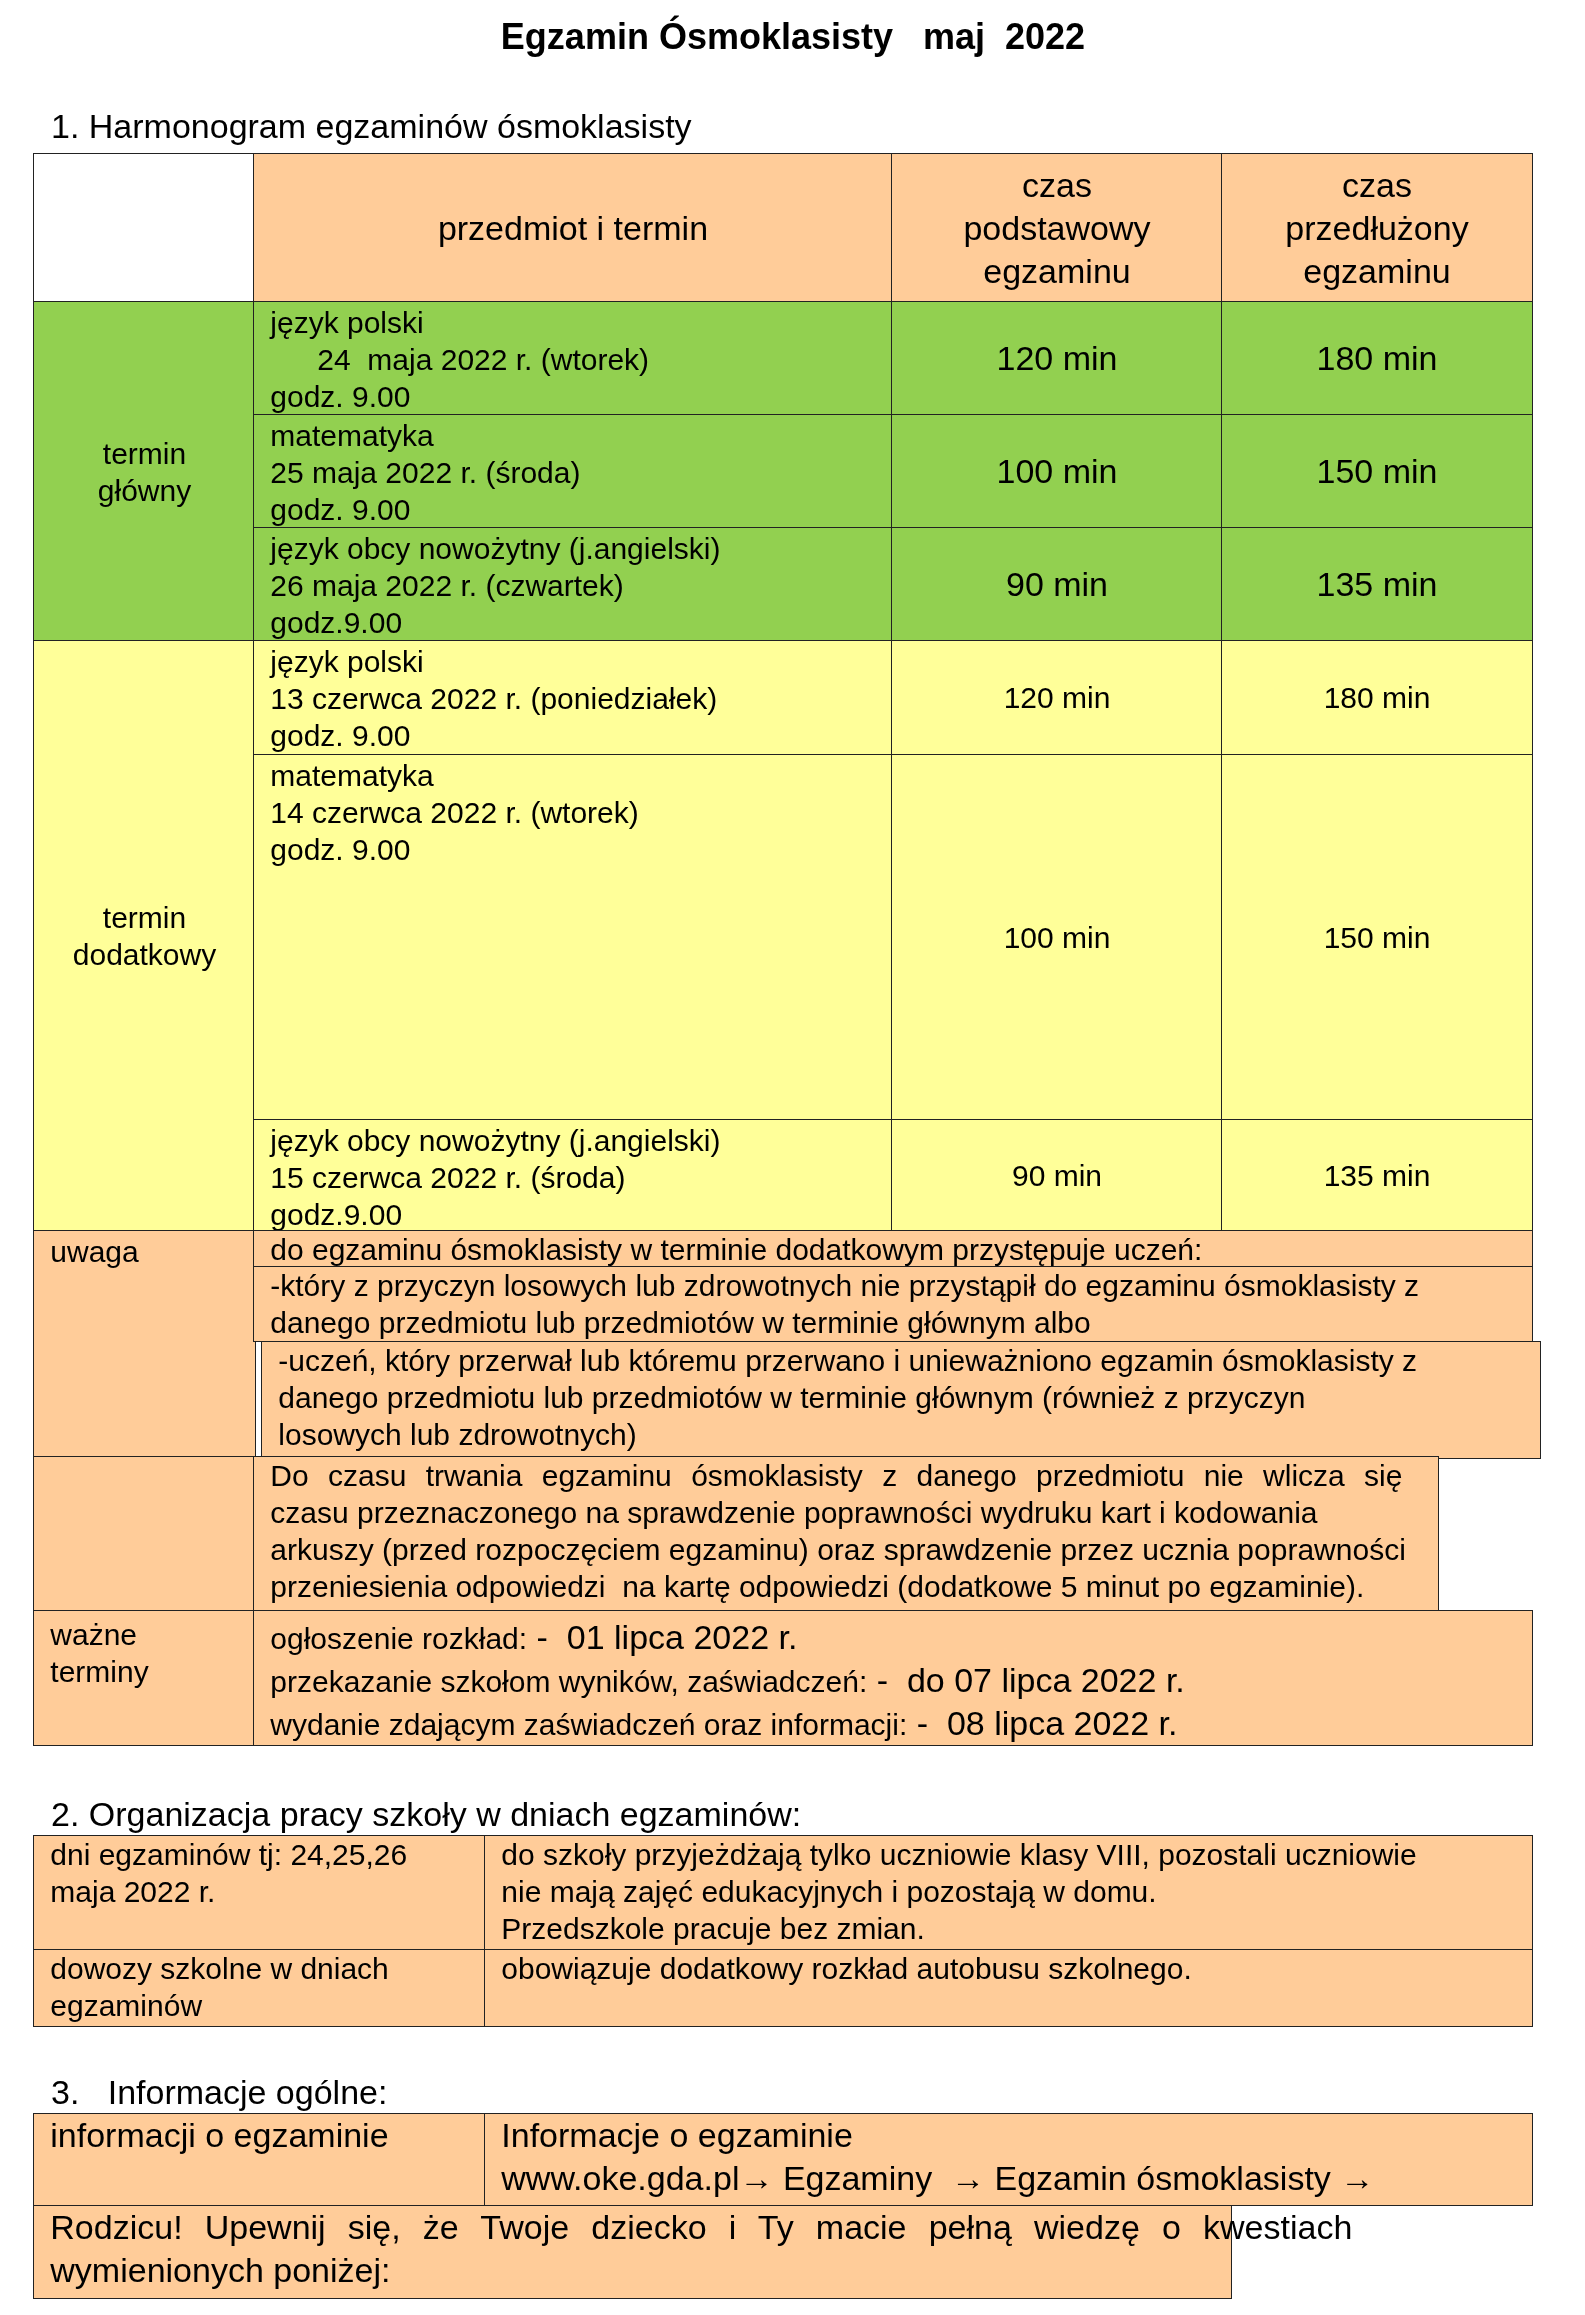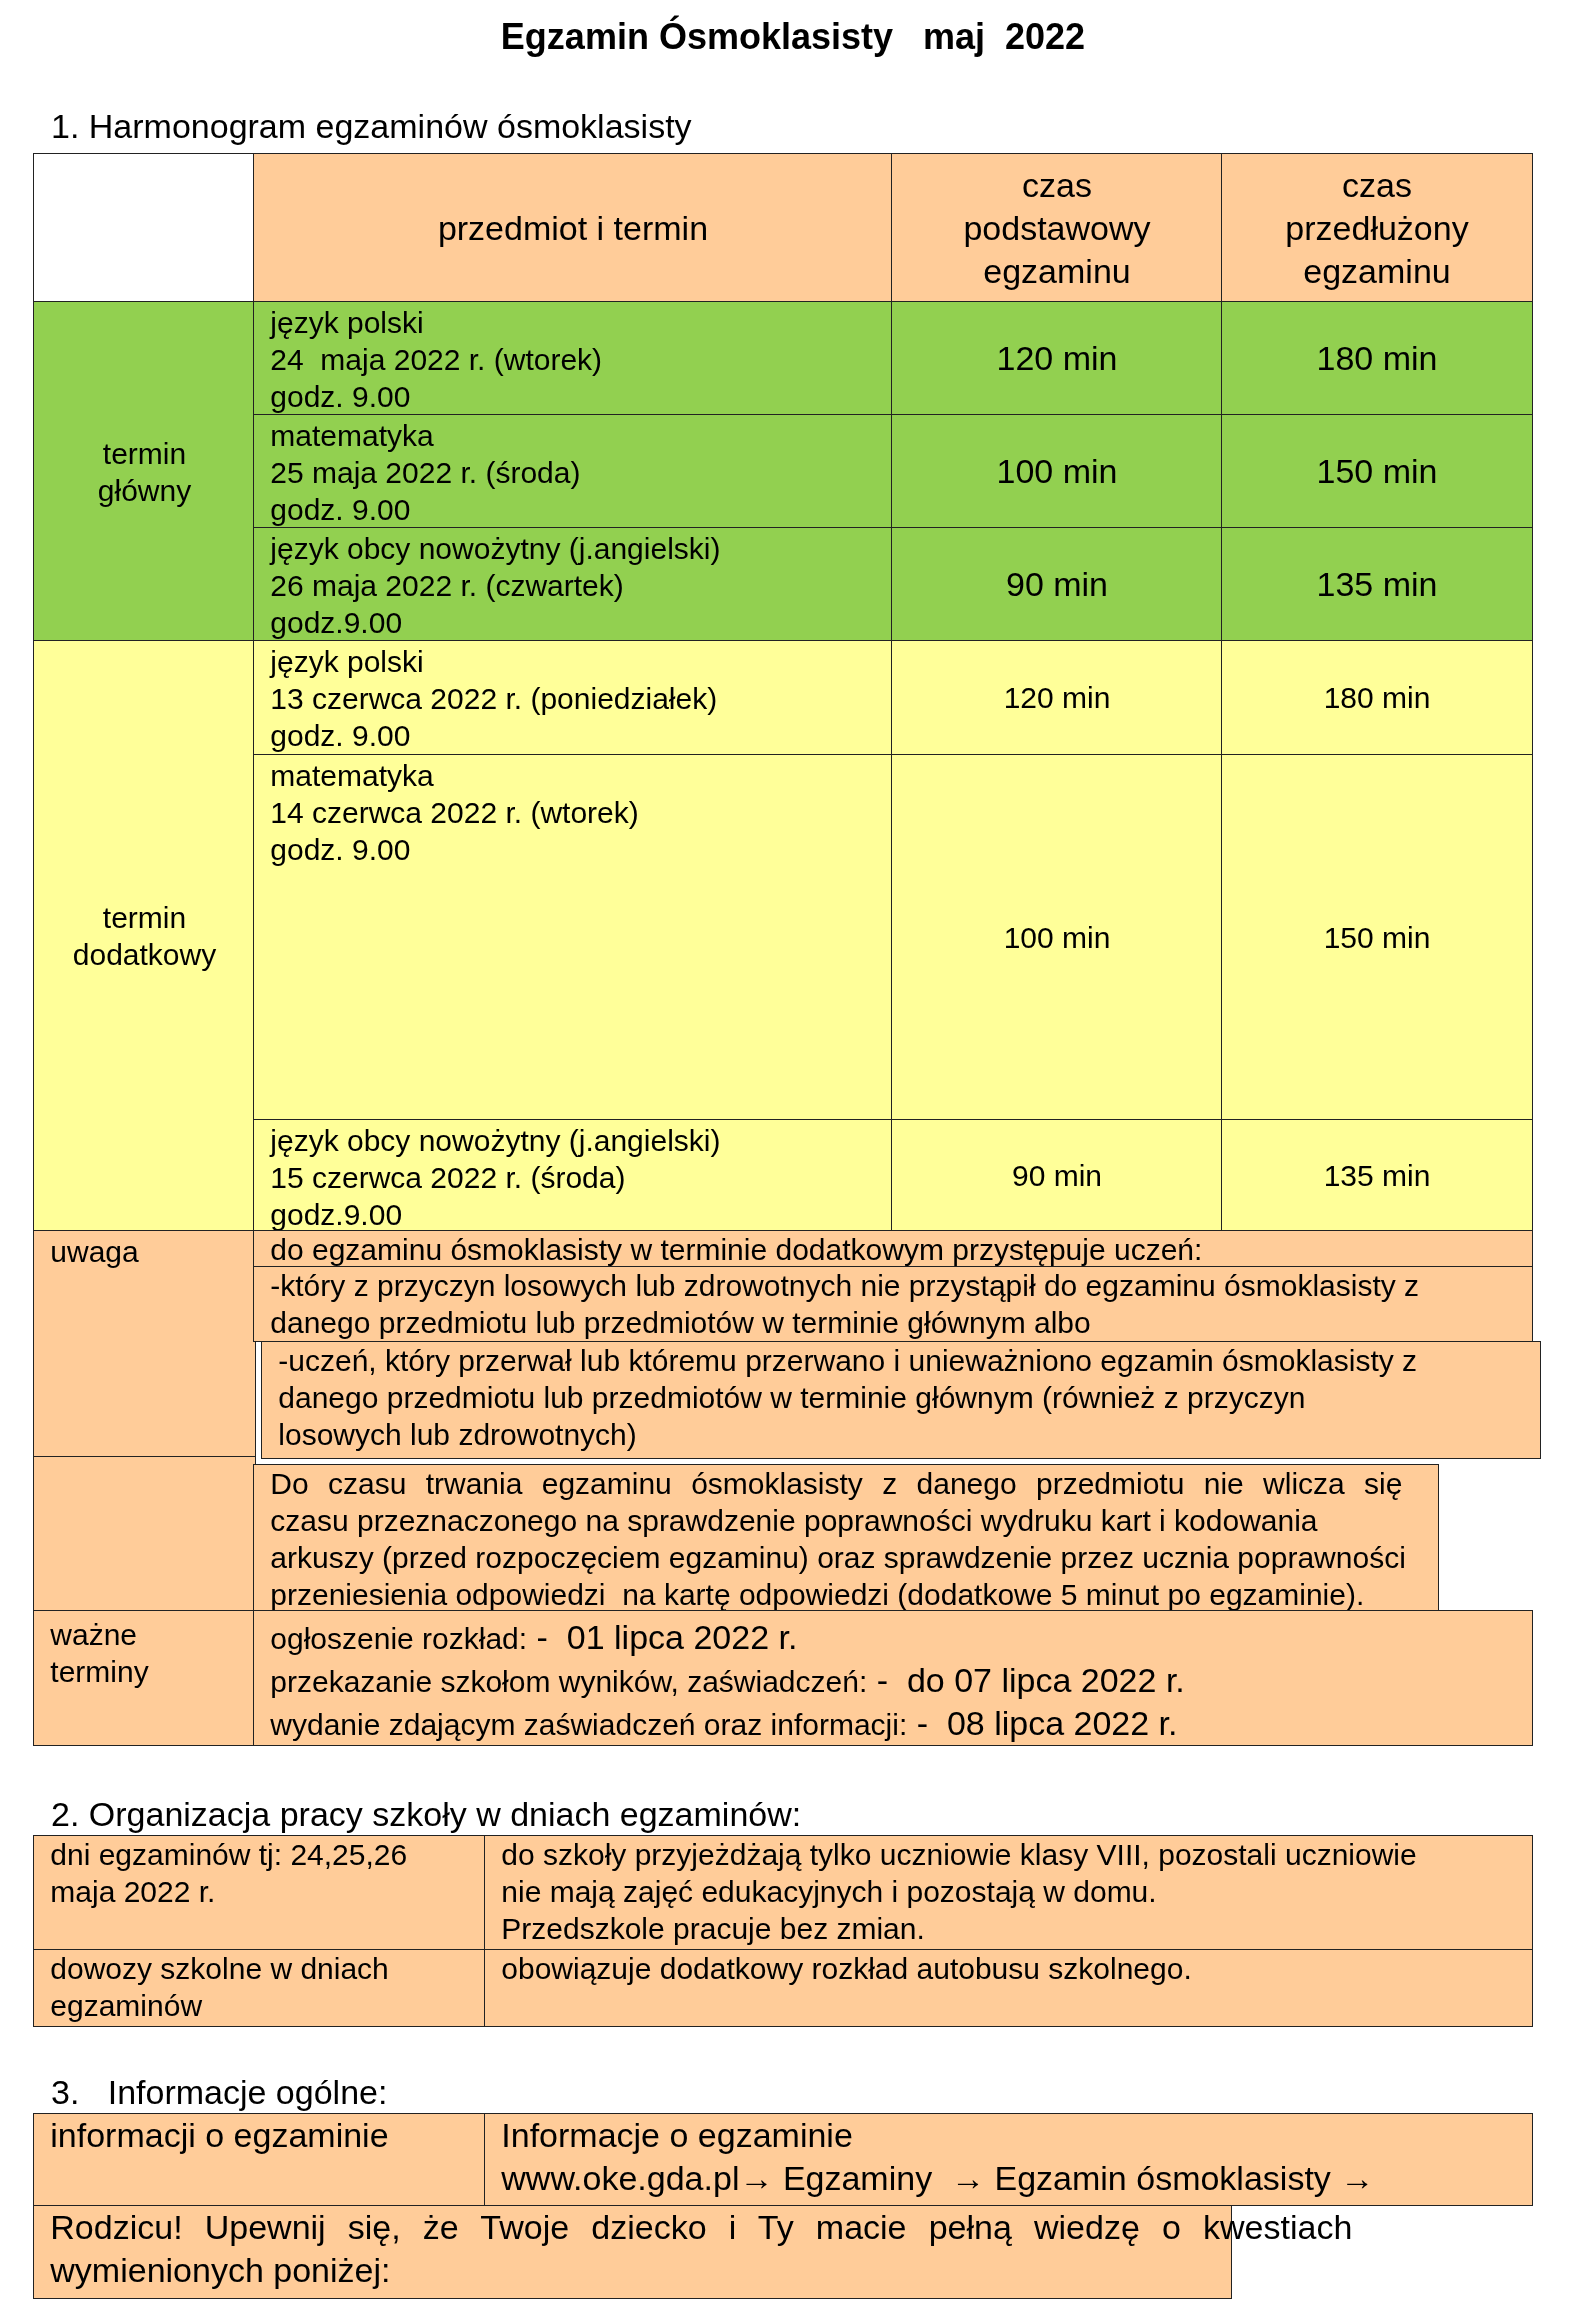--- a/index.html
+++ b/index.html
@@ -45,21 +45,21 @@
   </div>
 
   <div class="cell green center t" style="left:33px; top:301px; width:223px; height:341px; flex-direction:column;">
     <span>termin</span>
     <span>główny</span>
   </div>
 
   <div>
     <div class="cell green t pad" style="left:253px; top:301px; width:640px; height:115px;">
       <div class="line">język polski</div>
-      <div class="line" style="white-space:pre;">24  maja 2022 r. (wtorek)</div>
+      <div class="line" style="white-space:pre;margin-left:47px;">24  maja 2022 r. (wtorek)</div>
       <div class="line">godz. 9.00</div>
     </div>
     <div class="cell green center big" style="left:891px; top:301px; width:332px; height:115px;">120 min</div>
     <div class="cell green center big" style="left:1221px; top:301px; width:312px; height:115px;">180 min</div>
   </div>
   <div>
     <div class="cell green t pad" style="left:253px; top:414px; width:640px; height:115px;">
       <div class="line">matematyka</div>
       <div class="line">25 maja 2022 r. (środa)</div>
       <div class="line">godz. 9.00</div>
@@ -120,21 +120,21 @@
     <div class="line">-który z przyczyn losowych lub zdrowotnych nie przystąpił do egzaminu ósmoklasisty z</div>
     <div class="line">danego przedmiotu lub przedmiotów w terminie głównym albo</div>
   </div>
   <div class="cell peach t pad" style="left:253px; top:1341px; width:1280px; height:118px; padding-top:0;margin-left:8px;">
     <div class="line">-uczeń, który przerwał lub któremu przerwano i unieważniono egzamin ósmoklasisty z</div>
     <div class="line">danego przedmiotu lub przedmiotów w terminie głównym (również z przyczyn</div>
     <div class="line">losowych lub zdrowotnych)</div>
   </div>
 
   <div class="cell peach" style="left:33px; top:1456px; width:223px; height:156px;"></div>
-  <div class="cell peach t pad" style="left:253px; top:1456px; width:1186px; height:156px; padding-top:0;margin-top:8px;">
+  <div class="cell peach t pad" style="left:253px; top:1456px; width:1186px; height:156px; padding-top:0;">
     <div class="line" style="word-spacing:11px;">Do czasu trwania egzaminu ósmoklasisty z danego przedmiotu nie wlicza się</div>
     <div class="line">czasu przeznaczonego na sprawdzenie poprawności wydruku kart i kodowania</div>
     <div class="line">arkuszy (przed rozpoczęciem egzaminu) oraz sprawdzenie przez ucznia poprawności</div>
     <div class="line" style="white-space:pre;">przeniesienia odpowiedzi  na kartę odpowiedzi (dodatkowe 5 minut po egzaminie).</div>
   </div>
 
   <div class="cell peach t pad" style="left:33px; top:1610px; width:223px; height:136px; padding-top:5.4px;">
     <div>ważne</div>
     <div>terminy</div>
   </div>

